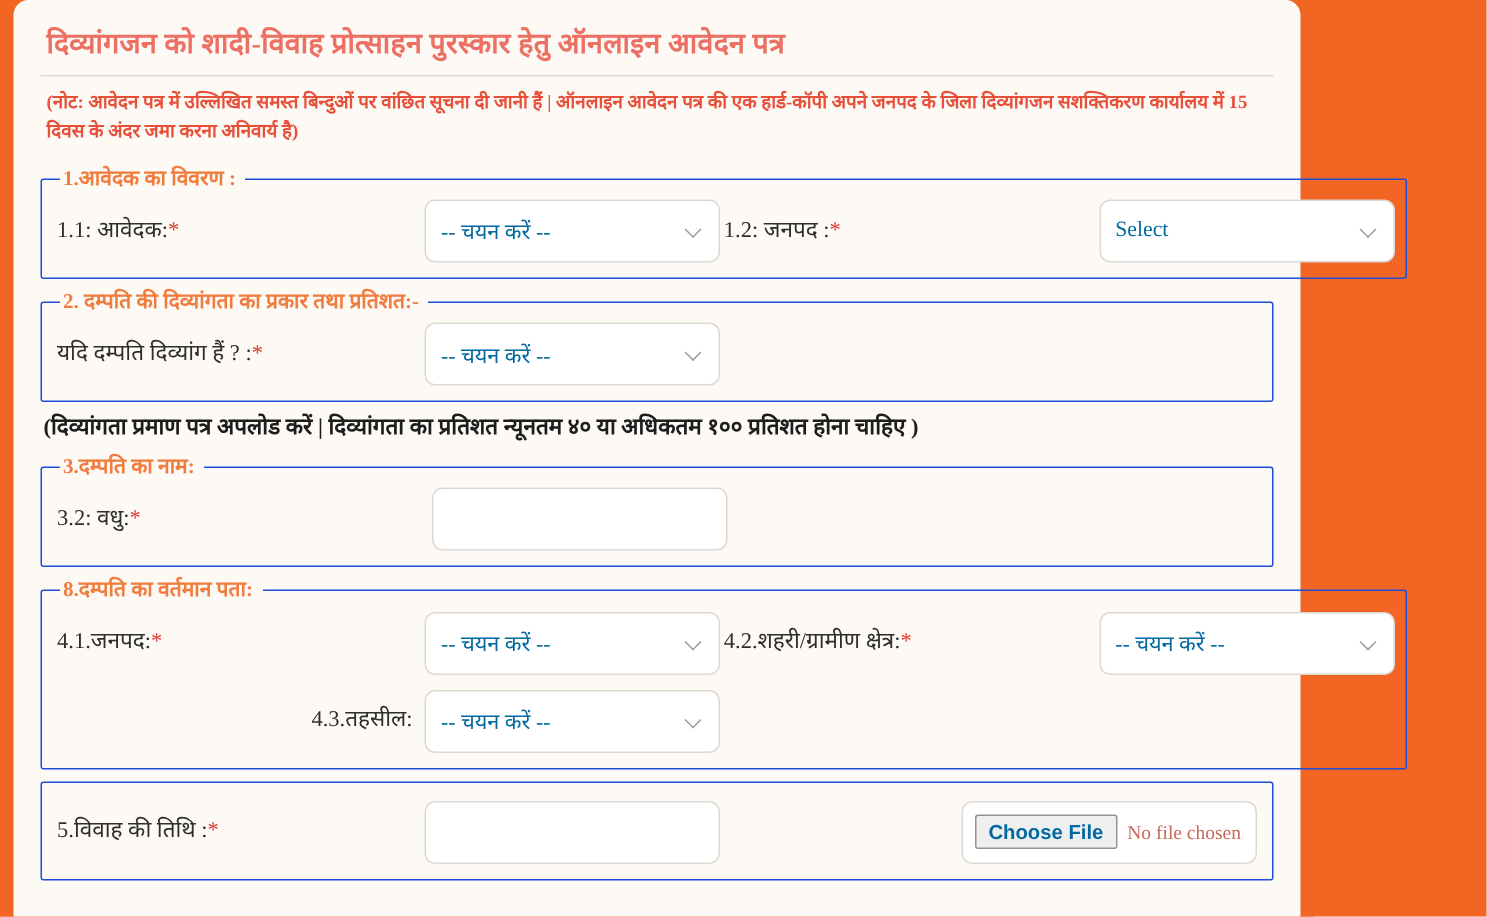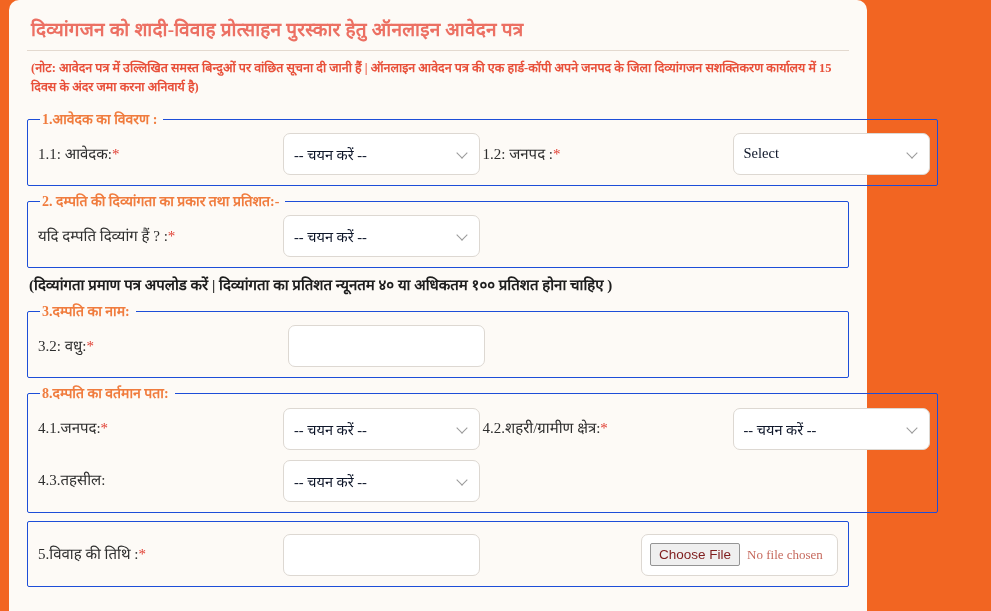--- a/index.html
+++ b/index.html
@@ -75,21 +75,21 @@
     color: #f07c3e;
     line-height: 1.1;
   }
   fieldset.section.no-legend { padding-top: 12px; }
 
   .row {
     display: flex;
     align-items: flex-start;
     width: 100%;
   }
-  .row + .row { margin-top: 10px; }
+  .row + .row { margin-top: 10px; text-align: right; }
 
   .cell {
     display: flex;
     align-items: center;
     width: 50%;
     box-sizing: border-box;
     min-height: 42px;
   }
 
   .field-label {
@@ -119,21 +119,21 @@
     border: 1px solid #ddd8d2;
     border-radius: 7px;
     background: #ffffff;
     display: flex;
     align-items: center;
     padding: 0 10px;
     font-size: 14.5px;
   }
   .select-box {
     justify-content: space-between;
-    color: #0f172a;
+    color: #0369a1;
     cursor: pointer;
   }
   .select-box .sel-text {
     white-space: nowrap;
     overflow: hidden;
   }
   .chevron {
     width: 12px;
     height: 12px;
     flex: 0 0 12px;
@@ -161,23 +161,24 @@
     border-radius: 7px;
   }
   .choose-file-btn {
     box-sizing: border-box;
     border: 1px solid #949494;
     background: #efefef;
     border-radius: 2px;
     padding: 3px 8px;
     font-family: "Liberation Sans", sans-serif;
     font-size: 13.5px;
-    color: #7f1d1d;
+    color: #0369a1;
     cursor: pointer;
     white-space: nowrap;
+    font-weight: bold;
   }
   .no-file-text {
     font-size: 13px;
     color: #c66a5e;
     white-space: nowrap;
   }
 
   
   .inline-note {
     margin: 6px 2px 8px 4px;

